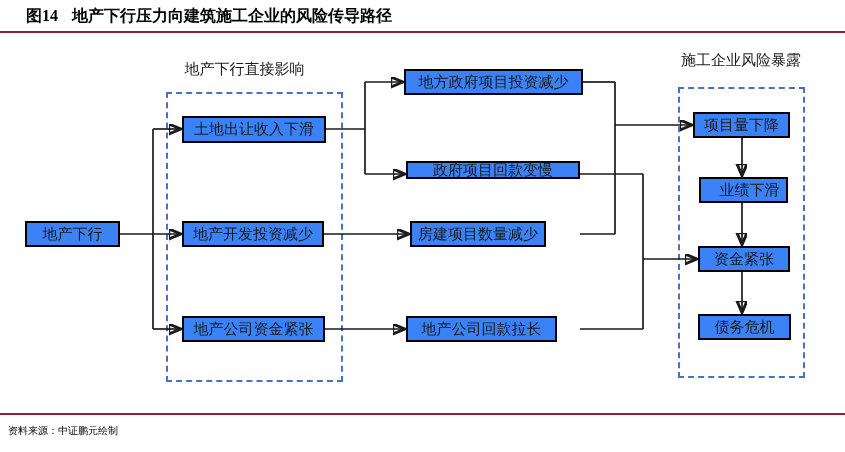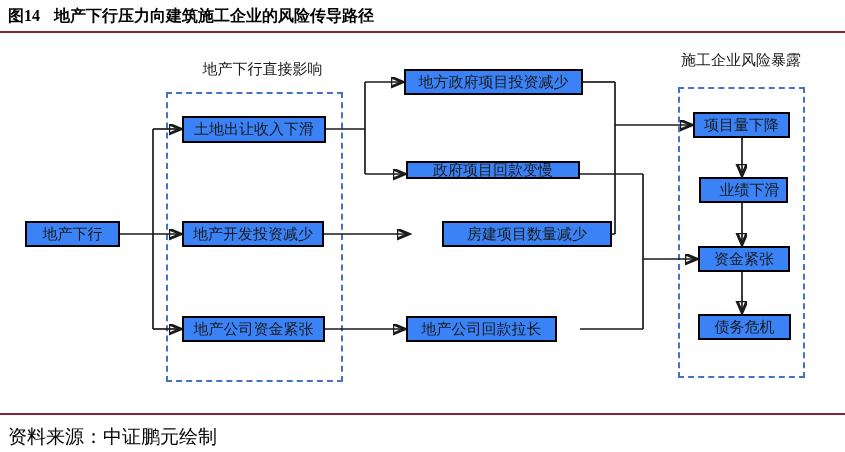--- a/index.html
+++ b/index.html
@@ -7,38 +7,38 @@
     background: #ffffff;
     font-family: "Liberation Sans", sans-serif;
   }
   .page {
     position: relative;
     width: 845px; height: 452px;
     background: #ffffff;
     overflow: hidden;
   }
   .title-row {
-    position: absolute; left: 8px; top: 6px;
+    position: absolute; left: 26px; top: 6px;
     font-family: "Liberation Serif", serif;
     font-weight: bold; font-size: 16px; color: #000000;
     white-space: nowrap;
   }
   .title-row .title-text { margin-left: 14px; }
   .rule-top {
     position: absolute; left: 0; top: 31px;
     width: 845px; height: 2px; background: #8C2332;
   }
   .rule-bottom {
     position: absolute; left: 0; top: 413px;
     width: 845px; height: 2px; background: #8C2332;
   }
   .source-row {
     position: absolute; left: 8px; top: 424px;
     font-family: "Liberation Serif", serif;
-    font-size: 19px; color: #000000; white-space: nowrap;
+    font-size: 10px; color: #000000; white-space: nowrap;
   }
   .node {
     position: absolute;
     border: 2px solid #000000;
     background: #3b82f6;
     box-sizing: border-box;
     font-size: 15px; color: #1a1a1a;
     text-align: center;
     display: flex; align-items: center; justify-content: center;
     white-space: nowrap;
@@ -92,35 +92,35 @@
     <path d="M615,125 H691" marker-end="url(#arr)"></path>
     <path d="M580,174 H643"></path>
     <path d="M580,329 H643"></path>
     <path d="M643,174 V329"></path>
     <path d="M643,259 H696" marker-end="url(#arr)"></path>
     <path d="M742,138 V175" marker-end="url(#arr)"></path>
     <path d="M742,203 V244" marker-end="url(#arr)"></path>
     <path d="M742,272 V312" marker-end="url(#arr)"></path>
   </svg>
 
-  <div class="group-label" style="left:174px; top:60px; width:177px;">地产下行直接影响</div>
+  <div class="group-label" style="left:156px; top:60px; width:177px;">地产下行直接影响</div>
   <div class="group-frame" style="left:166px; top:92px; width:177px; height:290px;"></div>
 
   <div class="group-label" style="left:666px; top:51px; width:150px;">施工企业风险暴露</div>
   <div class="group-frame" style="left:678px; top:87px; width:127px; height:291px;"></div>
 
   <div class="node" style="left:25px;  top:221px; width:95px;  height:26px;">地产下行</div>
 
   <div class="node" style="left:182px; top:221px; width:142px; height:26px;">地产开发投资减少</div>
   <div class="node" style="left:182px; top:116px; width:144px; height:27px;">土地出让收入下滑</div>
   <div class="node" style="left:182px; top:316px; width:143px; height:26px;">地产公司资金紧张</div>
 
   <div class="node" style="left:404px; top:69px;  width:179px; height:26px;">地方政府项目投资减少</div>
   <div class="node" style="left:406px; top:161px; width:174px; height:18px;">政府项目回款变慢</div>
-  <div class="node" style="left:410px; top:221px; width:170px; height:26px;margin-left:32px;">房建项目数量减少</div>
+  <div class="node" style="left:410px; top:221px; width:136px; height:26px;">房建项目数量减少</div>
   <div class="node" style="left:406px; top:316px; width:151px; height:26px;">地产公司回款拉长</div>
 
   <div class="node" style="left:693px; top:112px; width:97px; height:26px;">项目量下降</div>
   <div class="node" style="left:699px; top:177px; width:89px; height:26px;padding-left:12px;">业绩下滑</div>
   <div class="node" style="left:698px; top:246px; width:92px; height:26px;">资金紧张</div>
   <div class="node" style="left:698px; top:314px; width:93px; height:26px;">债务危机</div>
 
   <div class="rule-bottom"></div>
   <div class="source-row">资料来源：中证鹏元绘制</div>
 

